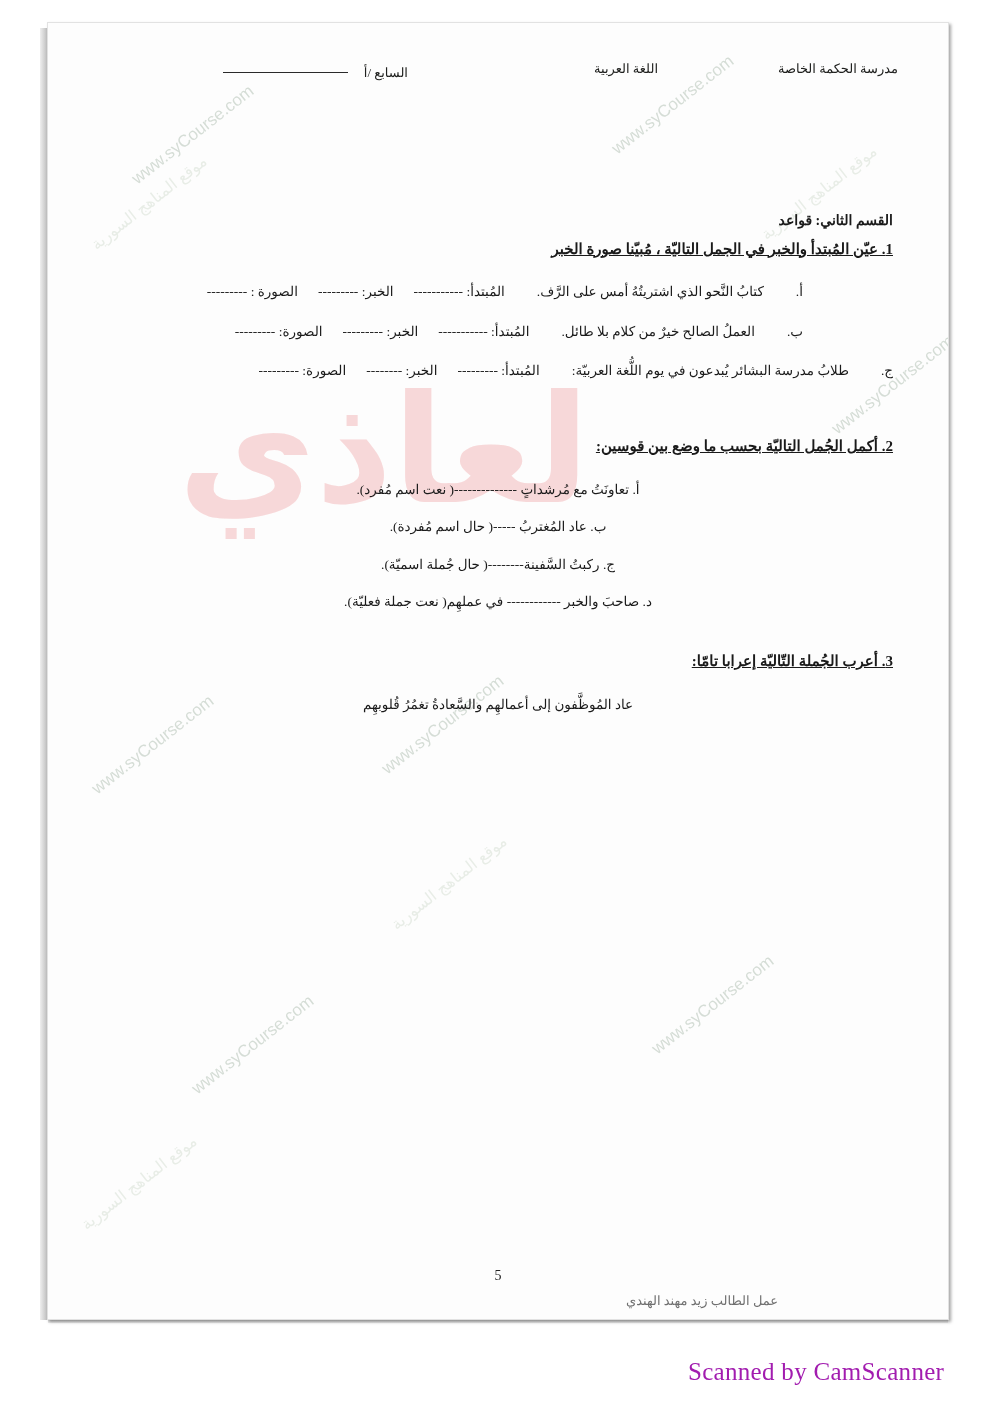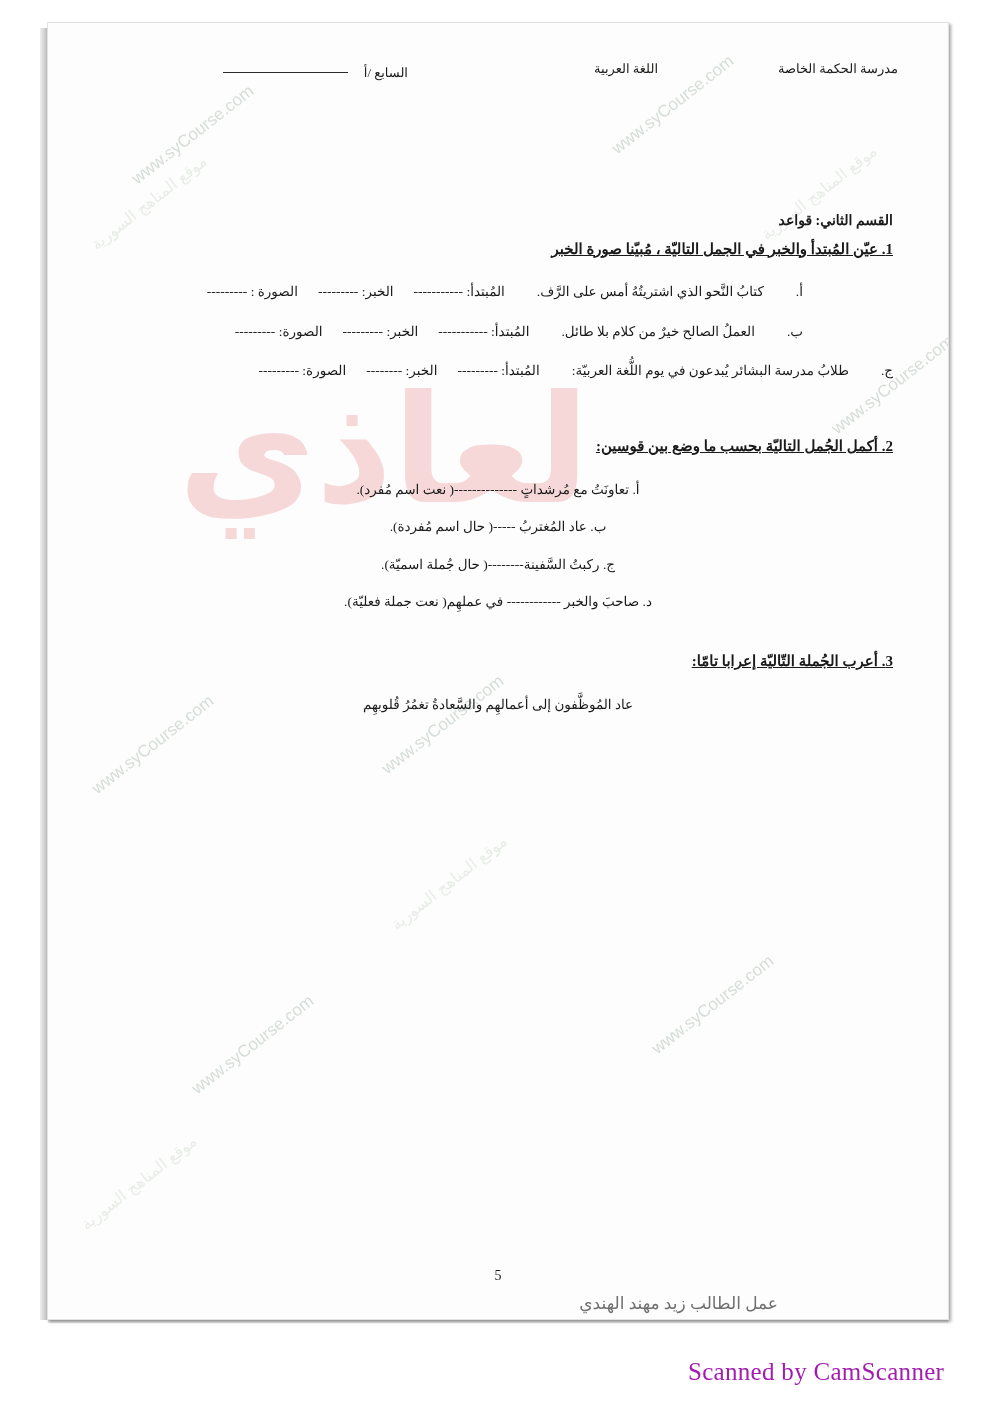--- a/index.html
+++ b/index.html
@@ -158,21 +158,21 @@
     left: 0;
     width: 900px;
     text-align: center;
     font-size: 14px;
     color: #222;
   }
   .footer-note {
     position: absolute;
     top: 1270px;
     right: 170px;
-    font-size: 17px;
+    font-size: 13px;
     color: #6f6f6f;
     direction: rtl;
   }
 
   .camscanner {
     position: absolute;
     left: 688px;
     top: 1358px;
     font-size: 25px;
     font-family: "Liberation Serif", serif;

